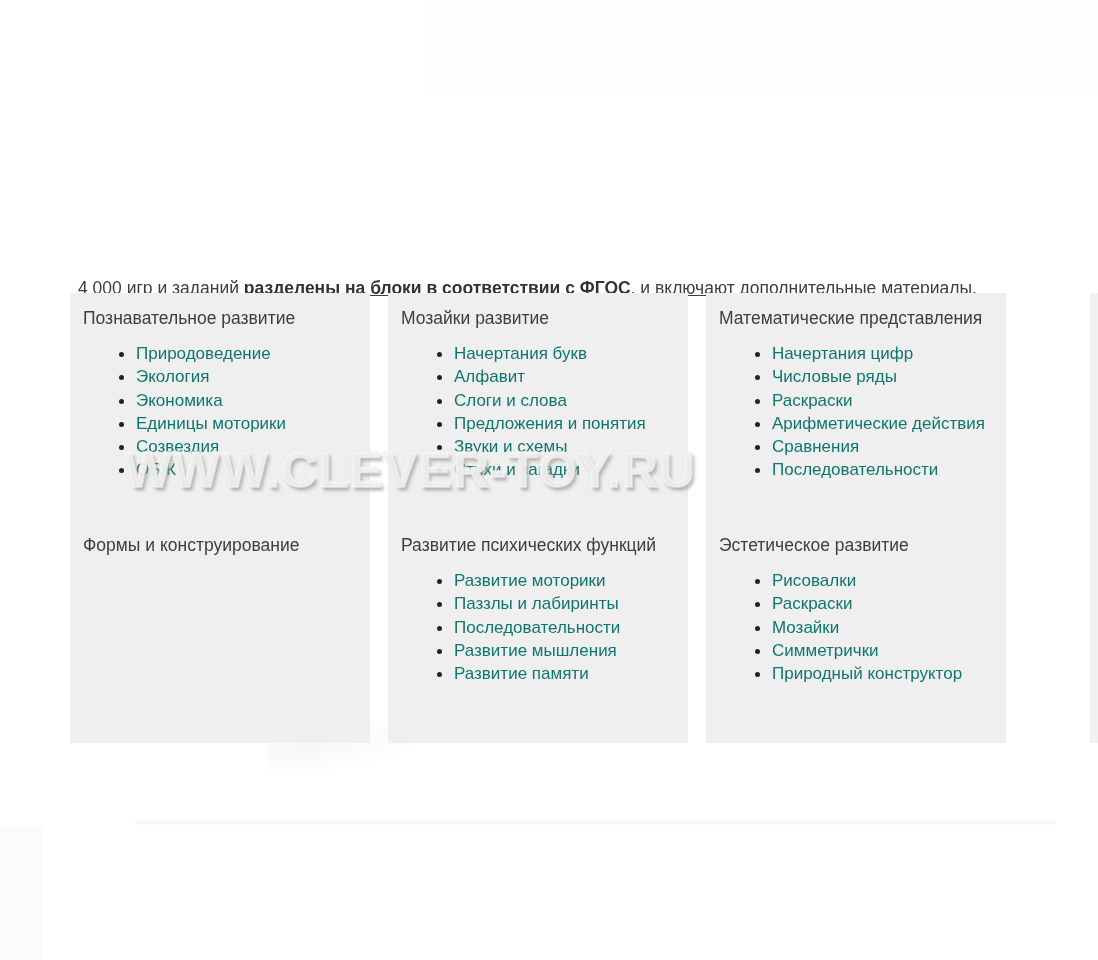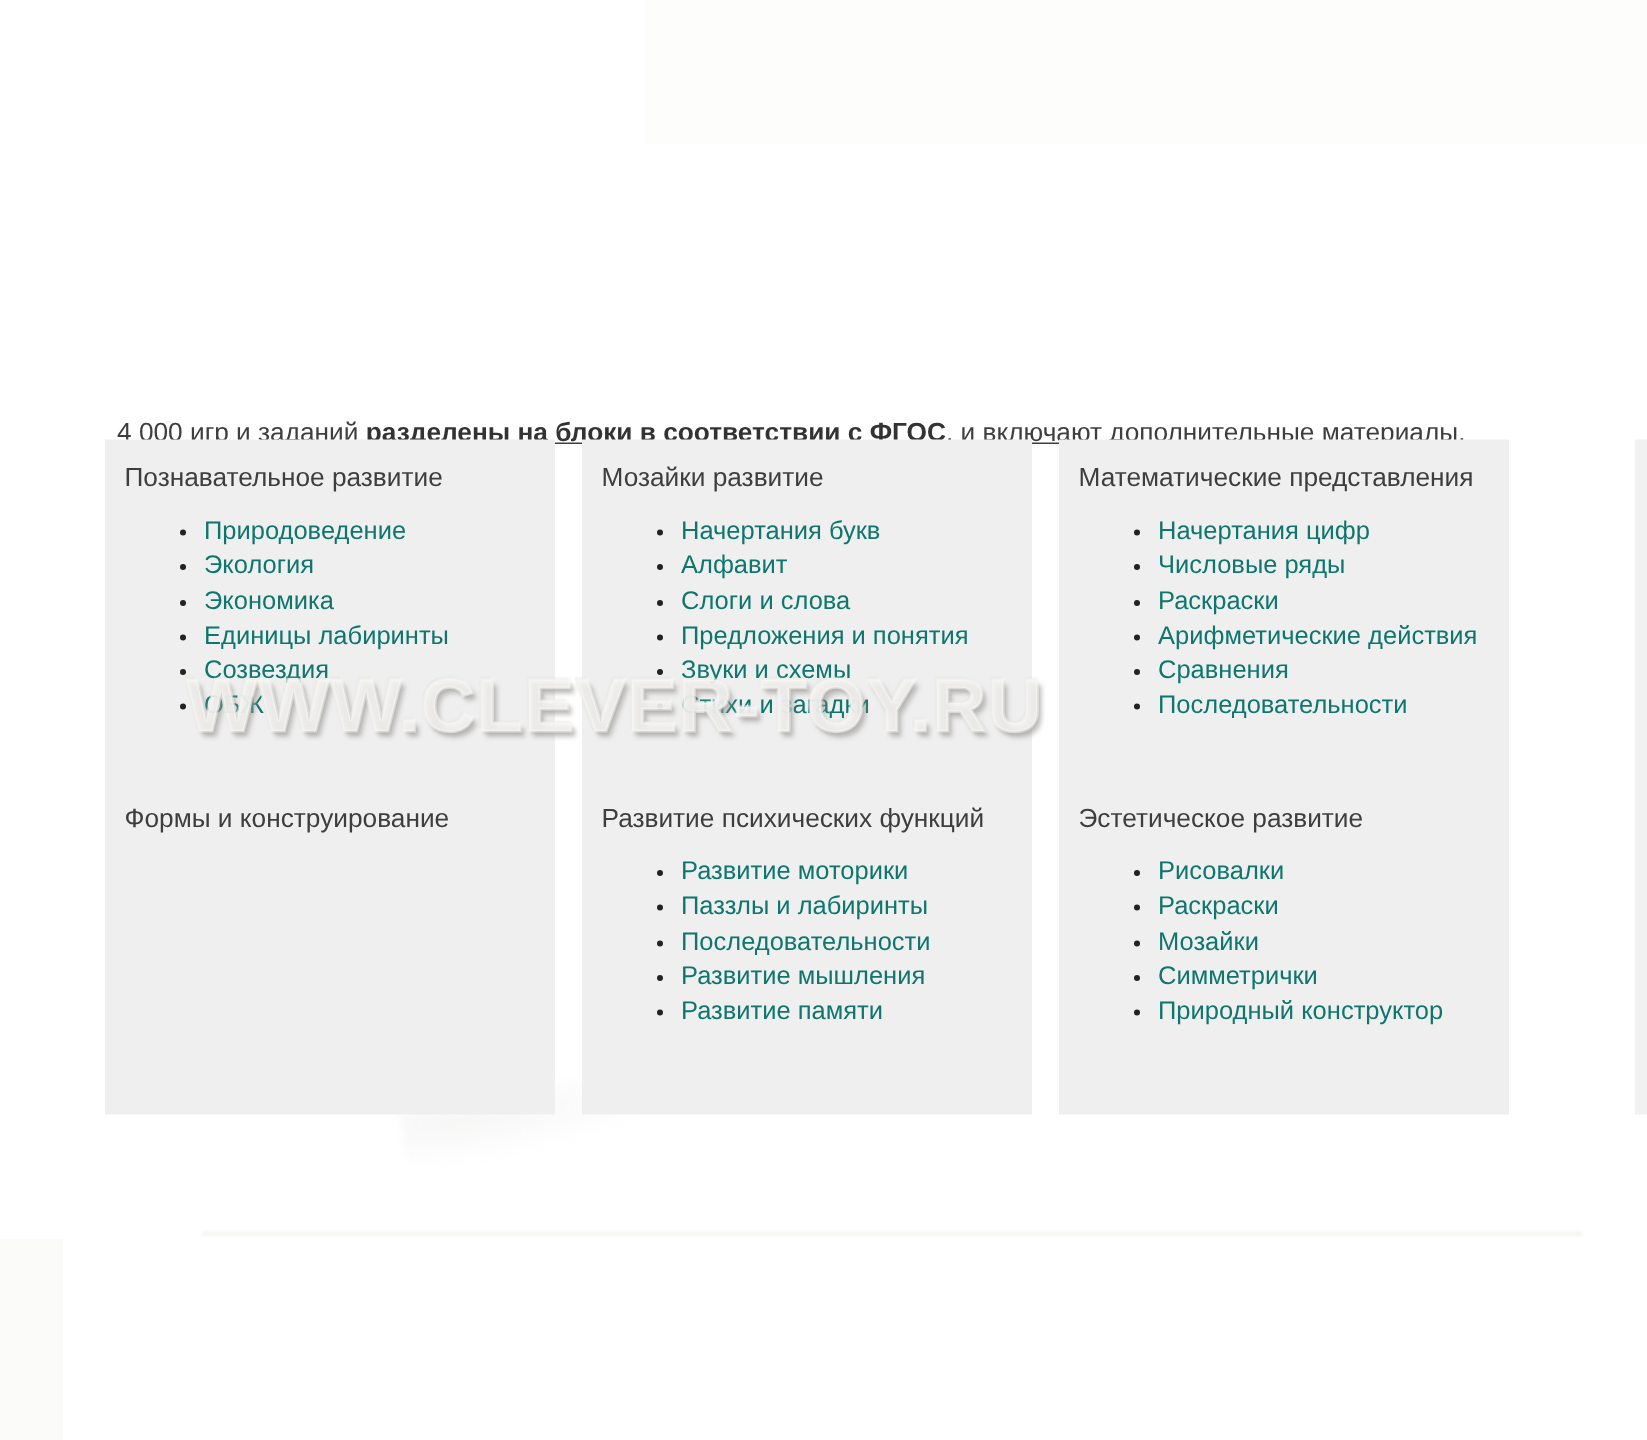--- a/index.html
+++ b/index.html
@@ -81,21 +81,21 @@
 <div class="artifact-corner"></div>
 
 <p class="intro"><span>4 000 игр и заданий </span><b>разделены на блоки в соответствии с ФГОС</b><span>, и включают дополнительные материалы.</span></p>
 
 <div class="card r1 c1">
   <h3>Познавательное развитие</h3>
   <ul>
       <li>Природоведение</li>
       <li>Экология</li>
       <li>Экономика</li>
-      <li>Единицы лабиринты</li>
+      <li>Единицы моторики</li>
       <li>Созвездия</li>
       <li>ОБЖ</li>
     </ul>
 </div>
 <div class="card r1 c2">
   <h3>Мозайки развитие</h3>
   <ul>
       <li>Начертания букв</li>
       <li>Алфавит</li>
       <li>Слоги и слова</li>

